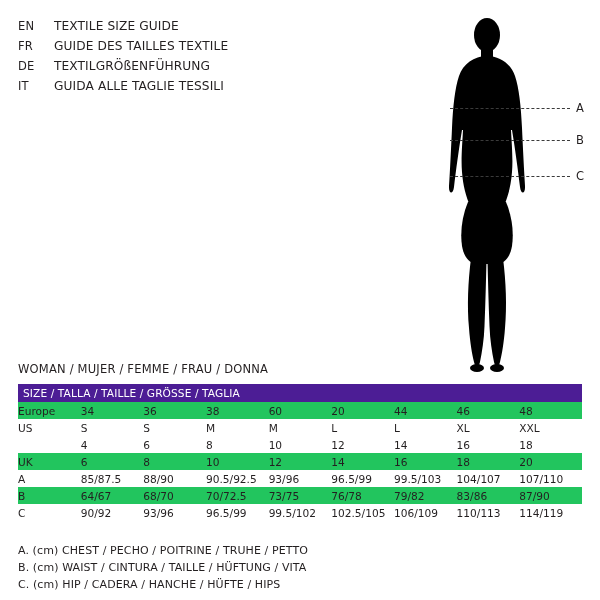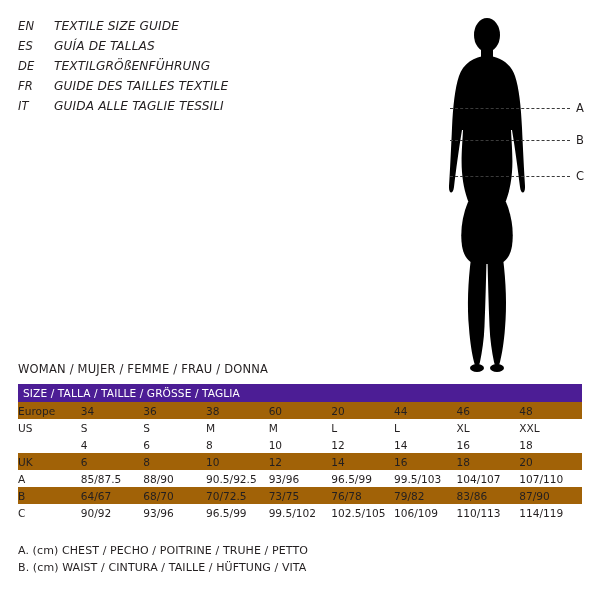--- a/index.html
+++ b/index.html
@@ -26,21 +26,20 @@
     position: absolute;
     left: 18px;
     top: 16px;
     width: 300px;
   }
   .lang-row {
     display: flex;
     align-items: center;
     height: 20px;
     line-height: 20px;
-    font-style: italic;
   }
   .lang-code {
     width: 36px;
     font-size: 11.5px;
     letter-spacing: 0.2px;
     color: #231f20;
   }
   .lang-text {
     font-size: 12.2px;
     letter-spacing: 0.1px;
@@ -103,21 +102,21 @@
   }
   tr.head-row td {
     background: #4c1d95;
     color: #ffffff;
     font-size: 10.6px;
     height: 18px;
     padding-left: 5px;
     letter-spacing: 0.1px;
   }
   tr.shade td {
-    background: #a16207;
+    background: #22c55e;
     margin-left: 11px;
   }
   tr.plain td {
     background: #ffffff;
   }
   td.rowlabel {
     padding-left: 5px;
     width: 86px;
   }
   td.cell {
@@ -143,30 +142,26 @@
 <body>
 
 <div class="page">
 
   <div class="lang-block">
     <div class="lang-row">
       <span class="lang-code">EN</span>
       <span class="lang-text">TEXTILE SIZE GUIDE</span>
     </div>
     <div class="lang-row">
-      <span class="lang-code">ES</span>
-      <span class="lang-text">GUÍA DE TALLAS</span>
+      <span class="lang-code">FR</span>
+      <span class="lang-text">GUIDE DES TAILLES TEXTILE</span>
     </div>
     <div class="lang-row">
       <span class="lang-code">DE</span>
       <span class="lang-text">TEXTILGRÖßENFÜHRUNG</span>
-    </div>
-    <div class="lang-row">
-      <span class="lang-code">FR</span>
-      <span class="lang-text">GUIDE DES TAILLES TEXTILE</span>
     </div>
     <div class="lang-row">
       <span class="lang-code">IT</span>
       <span class="lang-text">GUIDA ALLE TAGLIE TESSILI</span>
     </div>
   </div>
 
   <div class="figure-area">
     <svg class="figure-svg" width="130" height="365" viewBox="0 0 130 365">
       <g fill="#000000">
@@ -322,15 +317,16 @@
           <td class="cell">110/113</td>
           <td class="cell">114/119</td>
         </tr>
       </tbody>
     </table>
   </div>
 
   <div class="legend">
     <div class="legend-row">A. (cm) CHEST / PECHO / POITRINE / TRUHE / PETTO</div>
     <div class="legend-row">B. (cm) WAIST / CINTURA / TAILLE / HÜFTUNG / VITA</div>
+    <div class="legend-row">C. (cm) HIP / CADERA / HANCHE / HÜFTE / HIPS</div>
   </div>
 
 </div>
 
 </body></html>

